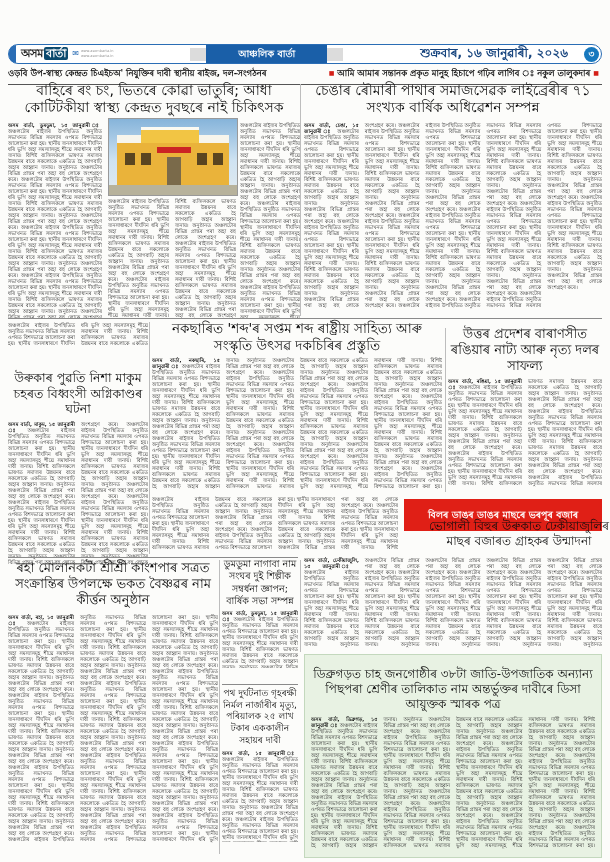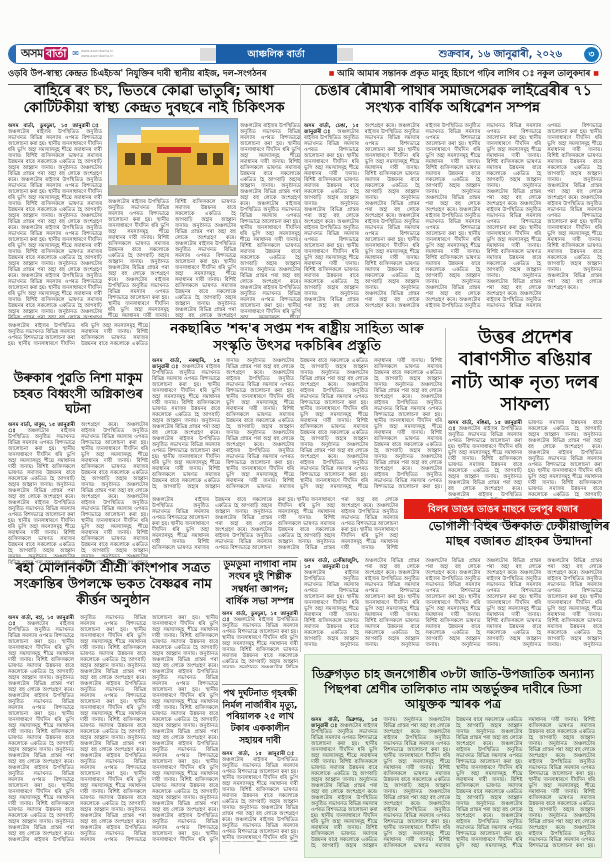--- a/index.html
+++ b/index.html
@@ -3,37 +3,37 @@
 <meta charset="utf-8">
 <style>
   html,body{margin:0;padding:0;background:#e9e9e9}
   .page{position:relative;width:610px;height:862px;margin:0 auto;background:#fcfcfa;
         font-family:"DejaVu Sans","Liberation Sans",sans-serif;color:#1c1c1c;overflow:hidden}
   
   .mast{position:absolute;left:8px;top:44px;right:8px;height:20px;border:1px solid #2a6db5;
         border-radius:11px;display:flex;align-items:center;background:#fff;box-sizing:border-box}
   .cap{width:7px;align-self:stretch;background:#2a6db5;border-radius:9px 0 0 9px}
   .logo{margin-left:5px;font-size:11px;font-weight:bold;white-space:nowrap;letter-spacing:-.3px}
-  .lr{background:#be185d;color:#fff;padding:0 2px;border-radius:2px;margin-left:1px}
+  .lr{background:#0c4a6e;color:#fff;padding:0 2px;border-radius:2px;margin-left:1px}
   .mail{color:#2a6db5;font-size:8px;margin-left:4px;line-height:1}
   .web{font-size:3.5px;color:#999;line-height:1.3;margin-left:2px}
   .sp{flex:1}
   .gseg{width:16px;height:13px;background:#dcdcdc}
   .section{background:#1a5fa8;color:#fff;font-size:9.5px;font-weight:bold;
            padding:0 32px;align-self:stretch;display:flex;align-items:center}
-  .date{font-size:10px;font-weight:bold;color:#16447e;margin-right:22px;white-space:nowrap}
+  .date{font-size:12px;font-weight:bold;color:#16447e;margin-right:16px;white-space:nowrap}
   .pgnum{width:15px;height:15px;border-radius:50%;background:#1778be;color:#fff;font-size:9px;
          font-weight:bold;display:flex;align-items:center;justify-content:center;margin-right:2px;flex:0 0 auto}
   
   .ticker{position:absolute;left:8px;top:67px;right:8px;display:flex;justify-content:space-between;
           font-size:8.5px;font-weight:bold;color:#111;border-bottom:1px solid #555;padding-bottom:3px;white-space:nowrap}
   .sq{color:#d42018;font-size:6px;margin:0 3px;vertical-align:1px}
   
   .art{position:absolute}
-  .hl{margin:0;text-align:center;font-weight:bold;color:#0d0d0d;line-height:1.24}
+  .hl{margin:0;text-align:center;font-weight:normal;color:#0d0d0d;line-height:1.24}
   .body{text-align:justify;font-size:5px;line-height:6px;color:#2a2a2a;overflow:hidden;column-gap:6px}
   .abs{position:absolute}
   .dl{font-weight:bold;color:#000}
   .c2{column-count:2}.c3{column-count:3}.c4{column-count:4}.c5{column-count:5}
   .vline{position:absolute;width:1px;background:#bdbdbd}
   .hline{position:absolute;height:1px;background:#8a8a8a}
   .banner{position:absolute;background:#e01f16;color:#fff;font-weight:bold;font-size:9.5px;
           display:flex;align-items:center;justify-content:center;text-align:center}
   .greenbox{position:absolute;background:#e8f2e3;border:1px solid #c3d8bd;box-sizing:border-box;padding:12px 6px}
 </style>
@@ -118,28 +118,28 @@
     <div class="body c4" style="margin-top:4px;height:132px">
       <span class="dl">অসম বাৰ্তা, নকছাৰি, ১৫ জানুৱাৰী ঃ</span>
       <span>অঞ্চলটোৰ ৰাইজৰ উপস্থিতিত অনুষ্ঠিত সভাখনত বিভিন্ন সমস্যাৰ ওপৰত বিশদভাৱে আলোচনা কৰা হয়। স্থানীয় জনসাধাৰণে দীৰ্ঘদিন ধৰি ভুগি অহা সমস্যাসমূহ শীঘ্ৰে সমাধানৰ দাবী জনায়। বিশিষ্ট ব্যক্তিসকলে ভাষণত সমাজৰ উন্নয়নৰ বাবে সকলোকে একত্ৰিত হৈ আগবাঢ়ি অহাৰ আহ্বান জনায়। অনুষ্ঠানত অঞ্চলটোৰ বিভিন্ন প্ৰান্তৰ পৰা অহা বহু লোকে অংশগ্ৰহণ কৰে। অঞ্চলটোৰ ৰাইজৰ উপস্থিতিত অনুষ্ঠিত সভাখনত বিভিন্ন সমস্যাৰ ওপৰত বিশদভাৱে আলোচনা কৰা হয়। স্থানীয় জনসাধাৰণে দীৰ্ঘদিন ধৰি ভুগি অহা সমস্যাসমূহ শীঘ্ৰে সমাধানৰ দাবী জনায়। বিশিষ্ট ব্যক্তিসকলে ভাষণত সমাজৰ উন্নয়নৰ বাবে সকলোকে একত্ৰিত হৈ আগবাঢ়ি অহাৰ আহ্বান জনায়। অনুষ্ঠানত অঞ্চলটোৰ বিভিন্ন প্ৰান্তৰ পৰা অহা বহু লোকে অংশগ্ৰহণ কৰে। অঞ্চলটোৰ ৰাইজৰ উপস্থিতিত অনুষ্ঠিত সভাখনত বিভিন্ন সমস্যাৰ ওপৰত বিশদভাৱে আলোচনা কৰা হয়। স্থানীয় জনসাধাৰণে দীৰ্ঘদিন ধৰি ভুগি অহা সমস্যাসমূহ শীঘ্ৰে সমাধানৰ দাবী জনায়। বিশিষ্ট ব্যক্তিসকলে ভাষণত সমাজৰ উন্নয়নৰ বাবে সকলোকে একত্ৰিত হৈ আগবাঢ়ি অহাৰ আহ্বান জনায়। অনুষ্ঠানত অঞ্চলটোৰ বিভিন্ন প্ৰান্তৰ পৰা অহা বহু লোকে অংশগ্ৰহণ কৰে। অঞ্চলটোৰ ৰাইজৰ উপস্থিতিত অনুষ্ঠিত সভাখনত বিভিন্ন সমস্যাৰ ওপৰত বিশদভাৱে আলোচনা কৰা হয়। স্থানীয় জনসাধাৰণে দীৰ্ঘদিন ধৰি ভুগি অহা সমস্যাসমূহ শীঘ্ৰে সমাধানৰ দাবী জনায়। বিশিষ্ট ব্যক্তিসকলে ভাষণত সমাজৰ উন্নয়নৰ বাবে সকলোকে একত্ৰিত হৈ আগবাঢ়ি অহাৰ আহ্বান জনায়। অনুষ্ঠানত অঞ্চলটোৰ বিভিন্ন প্ৰান্তৰ পৰা অহা বহু লোকে অংশগ্ৰহণ কৰে। অঞ্চলটোৰ ৰাইজৰ উপস্থিতিত অনুষ্ঠিত সভাখনত বিভিন্ন সমস্যাৰ ওপৰত বিশদভাৱে আলোচনা কৰা হয়। স্থানীয় জনসাধাৰণে দীৰ্ঘদিন ধৰি ভুগি অহা সমস্যাসমূহ শীঘ্ৰে সমাধানৰ দাবী জনায়। বিশিষ্ট ব্যক্তিসকলে ভাষণত সমাজৰ উন্নয়নৰ বাবে সকলোকে একত্ৰিত হৈ আগবাঢ়ি অহাৰ আহ্বান জনায়। অনুষ্ঠানত অঞ্চলটোৰ বিভিন্ন প্ৰান্তৰ পৰা অহা বহু লোকে অংশগ্ৰহণ কৰে। অঞ্চলটোৰ ৰাইজৰ উপস্থিতিত অনুষ্ঠিত সভাখনত বিভিন্ন সমস্যাৰ ওপৰত বিশদভাৱে আলোচনা কৰা হয়। স্থানীয় জনসাধাৰণে দীৰ্ঘদিন ধৰি ভুগি অহা সমস্যাসমূহ শীঘ্ৰে সমাধানৰ দাবী জনায়। বিশিষ্ট ব্যক্তিসকলে ভাষণত সমাজৰ উন্নয়নৰ বাবে সকলোকে একত্ৰিত হৈ আগবাঢ়ি অহাৰ আহ্বান জনায়। অনুষ্ঠানত অঞ্চলটোৰ বিভিন্ন প্ৰান্তৰ পৰা অহা বহু লোকে অংশগ্ৰহণ কৰে। অঞ্চলটোৰ ৰাইজৰ উপস্থিতিত অনুষ্ঠিত সভাখনত বিভিন্ন সমস্যাৰ ওপৰত বিশদভাৱে আলোচনা কৰা হয়। স্থানীয় জনসাধাৰণে দীৰ্ঘদিন ধৰি ভুগি অহা সমস্যাসমূহ শীঘ্ৰে সমাধানৰ দাবী জনায়। বিশিষ্ট ব্যক্তিসকলে ভাষণত সমাজৰ উন্নয়নৰ বাবে সকলোকে একত্ৰিত হৈ আগবাঢ়ি অহাৰ আহ্বান জনায়। অনুষ্ঠানত অঞ্চলটোৰ বিভিন্ন প্ৰান্তৰ পৰা অহা বহু লোকে অংশগ্ৰহণ কৰে। অঞ্চলটোৰ ৰাইজৰ উপস্থিতিত অনুষ্ঠিত সভাখনত বিভিন্ন সমস্যাৰ ওপৰত বিশদভাৱে আলোচনা কৰা হয়। স্থানীয় জনসাধাৰণে দীৰ্ঘদিন ধৰি ভুগি অহা সমস্যাসমূহ শীঘ্ৰে সমাধানৰ দাবী জনায়। বিশিষ্ট ব্যক্তিসকলে ভাষণত সমাজৰ উন্নয়নৰ বাবে সকলোকে একত্ৰিত হৈ আগবাঢ়ি অহাৰ আহ্বান জনায়। অনুষ্ঠানত অঞ্চলটোৰ বিভিন্ন প্ৰান্তৰ পৰা অহা বহু লোকে অংশগ্ৰহণ কৰে। </span>
     </div>
   </section>
   <div class="body c4 abs" style="left:152px;top:496px;width:246px;height:58px">
     <span>অঞ্চলটোৰ ৰাইজৰ উপস্থিতিত অনুষ্ঠিত সভাখনত বিভিন্ন সমস্যাৰ ওপৰত বিশদভাৱে আলোচনা কৰা হয়। স্থানীয় জনসাধাৰণে দীৰ্ঘদিন ধৰি ভুগি অহা সমস্যাসমূহ শীঘ্ৰে সমাধানৰ দাবী জনায়। বিশিষ্ট ব্যক্তিসকলে ভাষণত সমাজৰ উন্নয়নৰ বাবে সকলোকে একত্ৰিত হৈ আগবাঢ়ি অহাৰ আহ্বান জনায়। অনুষ্ঠানত অঞ্চলটোৰ বিভিন্ন প্ৰান্তৰ পৰা অহা বহু লোকে অংশগ্ৰহণ কৰে। অঞ্চলটোৰ ৰাইজৰ উপস্থিতিত অনুষ্ঠিত সভাখনত বিভিন্ন সমস্যাৰ ওপৰত বিশদভাৱে আলোচনা কৰা হয়। স্থানীয় জনসাধাৰণে দীৰ্ঘদিন ধৰি ভুগি অহা সমস্যাসমূহ শীঘ্ৰে সমাধানৰ দাবী জনায়। বিশিষ্ট ব্যক্তিসকলে ভাষণত সমাজৰ উন্নয়নৰ বাবে সকলোকে একত্ৰিত হৈ আগবাঢ়ি অহাৰ আহ্বান জনায়। অনুষ্ঠানত অঞ্চলটোৰ বিভিন্ন প্ৰান্তৰ পৰা অহা বহু লোকে অংশগ্ৰহণ কৰে। অঞ্চলটোৰ ৰাইজৰ উপস্থিতিত অনুষ্ঠিত সভাখনত বিভিন্ন সমস্যাৰ ওপৰত বিশদভাৱে আলোচনা কৰা হয়। স্থানীয় জনসাধাৰণে দীৰ্ঘদিন ধৰি ভুগি অহা সমস্যাসমূহ শীঘ্ৰে সমাধানৰ দাবী জনায়। বিশিষ্ট ব্যক্তিসকলে ভাষণত সমাজৰ উন্নয়নৰ বাবে সকলোকে একত্ৰিত হৈ আগবাঢ়ি অহাৰ আহ্বান জনায়। অনুষ্ঠানত অঞ্চলটোৰ বিভিন্ন প্ৰান্তৰ পৰা অহা বহু লোকে অংশগ্ৰহণ কৰে। অঞ্চলটোৰ ৰাইজৰ উপস্থিতিত অনুষ্ঠিত সভাখনত বিভিন্ন সমস্যাৰ ওপৰত বিশদভাৱে আলোচনা কৰা হয়। স্থানীয় জনসাধাৰণে দীৰ্ঘদিন ধৰি ভুগি অহা সমস্যাসমূহ শীঘ্ৰে সমাধানৰ দাবী জনায়। বিশিষ্ট ব্যক্তিসকলে ভাষণত সমাজৰ উন্নয়নৰ বাবে সকলোকে একত্ৰিত হৈ আগবাঢ়ি অহাৰ আহ্বান জনায়। অনুষ্ঠানত অঞ্চলটোৰ বিভিন্ন প্ৰান্তৰ পৰা অহা বহু লোকে অংশগ্ৰহণ কৰে। </span>
   </div>
 
   <section class="art" style="left:448px;top:326px;width:154px">
-    <h2 class="hl" style="font-size:18px">উত্তৰ প্ৰদেশৰ বাৰাণসীত ৰঙিয়াৰ নাট্য আৰু নৃত্য দলৰ সাফল্য</h2>
+    <h2 class="hl" style="font-size:13px">উত্তৰ প্ৰদেশৰ বাৰাণসীত ৰঙিয়াৰ নাট্য আৰু নৃত্য দলৰ সাফল্য</h2>
     <div class="body c2" style="margin-top:4px;height:112px">
       <span class="dl">অসম বাৰ্তা, ৰঙিয়া, ১৫ জানুৱাৰী ঃ</span>
       <span>অঞ্চলটোৰ ৰাইজৰ উপস্থিতিত অনুষ্ঠিত সভাখনত বিভিন্ন সমস্যাৰ ওপৰত বিশদভাৱে আলোচনা কৰা হয়। স্থানীয় জনসাধাৰণে দীৰ্ঘদিন ধৰি ভুগি অহা সমস্যাসমূহ শীঘ্ৰে সমাধানৰ দাবী জনায়। বিশিষ্ট ব্যক্তিসকলে ভাষণত সমাজৰ উন্নয়নৰ বাবে সকলোকে একত্ৰিত হৈ আগবাঢ়ি অহাৰ আহ্বান জনায়। অনুষ্ঠানত অঞ্চলটোৰ বিভিন্ন প্ৰান্তৰ পৰা অহা বহু লোকে অংশগ্ৰহণ কৰে। অঞ্চলটোৰ ৰাইজৰ উপস্থিতিত অনুষ্ঠিত সভাখনত বিভিন্ন সমস্যাৰ ওপৰত বিশদভাৱে আলোচনা কৰা হয়। স্থানীয় জনসাধাৰণে দীৰ্ঘদিন ধৰি ভুগি অহা সমস্যাসমূহ শীঘ্ৰে সমাধানৰ দাবী জনায়। বিশিষ্ট ব্যক্তিসকলে ভাষণত সমাজৰ উন্নয়নৰ বাবে সকলোকে একত্ৰিত হৈ আগবাঢ়ি অহাৰ আহ্বান জনায়। অনুষ্ঠানত অঞ্চলটোৰ বিভিন্ন প্ৰান্তৰ পৰা অহা বহু লোকে অংশগ্ৰহণ কৰে। অঞ্চলটোৰ ৰাইজৰ উপস্থিতিত অনুষ্ঠিত সভাখনত বিভিন্ন সমস্যাৰ ওপৰত বিশদভাৱে আলোচনা কৰা হয়। স্থানীয় জনসাধাৰণে দীৰ্ঘদিন ধৰি ভুগি অহা সমস্যাসমূহ শীঘ্ৰে সমাধানৰ দাবী জনায়। বিশিষ্ট ব্যক্তিসকলে ভাষণত সমাজৰ উন্নয়নৰ বাবে সকলোকে একত্ৰিত হৈ আগবাঢ়ি অহাৰ আহ্বান জনায়। অনুষ্ঠানত অঞ্চলটোৰ বিভিন্ন প্ৰান্তৰ পৰা অহা বহু লোকে অংশগ্ৰহণ কৰে। অঞ্চলটোৰ ৰাইজৰ উপস্থিতিত অনুষ্ঠিত সভাখনত বিভিন্ন সমস্যাৰ ওপৰত বিশদভাৱে আলোচনা কৰা হয়। স্থানীয় জনসাধাৰণে দীৰ্ঘদিন ধৰি ভুগি অহা সমস্যাসমূহ শীঘ্ৰে সমাধানৰ দাবী জনায়। বিশিষ্ট ব্যক্তিসকলে ভাষণত সমাজৰ উন্নয়নৰ বাবে সকলোকে একত্ৰিত হৈ আগবাঢ়ি অহাৰ আহ্বান জনায়। অনুষ্ঠানত অঞ্চলটোৰ বিভিন্ন প্ৰান্তৰ পৰা অহা বহু লোকে অংশগ্ৰহণ কৰে। </span>
     </div>
   </section>
 
-  <div class="banner" style="left:404px;top:499px;width:198px;height:20px">বিলৰ ডাঙৰ ডাঙৰ মাছৰে ভৰপূৰ বজাৰ</div>
+  <div class="banner" style="left:404px;top:499px;width:198px;height:32px">বিলৰ ডাঙৰ ডাঙৰ মাছৰে ভৰপূৰ বজাৰ</div>
 
   <h2 class="hl abs" style="left:420px;top:519px;width:198px;font-size:12px">ভোগালী বিহুৰ উৰুকাত ঢেকীয়াজুলিৰ মাছৰ বজাৰত গ্ৰাহকৰ উন্মাদনা</h2>
   <div class="body c5 abs" style="left:304px;top:557px;width:298px;height:94px">
     <span class="dl">অসম বাৰ্তা, ঢেকীয়াজুলি, ১৫ জানুৱাৰী ঃ</span>
     <span>অঞ্চলটোৰ ৰাইজৰ উপস্থিতিত অনুষ্ঠিত সভাখনত বিভিন্ন সমস্যাৰ ওপৰত বিশদভাৱে আলোচনা কৰা হয়। স্থানীয় জনসাধাৰণে দীৰ্ঘদিন ধৰি ভুগি অহা সমস্যাসমূহ শীঘ্ৰে সমাধানৰ দাবী জনায়। বিশিষ্ট ব্যক্তিসকলে ভাষণত সমাজৰ উন্নয়নৰ বাবে সকলোকে একত্ৰিত হৈ আগবাঢ়ি অহাৰ আহ্বান জনায়। অনুষ্ঠানত অঞ্চলটোৰ বিভিন্ন প্ৰান্তৰ পৰা অহা বহু লোকে অংশগ্ৰহণ কৰে। অঞ্চলটোৰ ৰাইজৰ উপস্থিতিত অনুষ্ঠিত সভাখনত বিভিন্ন সমস্যাৰ ওপৰত বিশদভাৱে আলোচনা কৰা হয়। স্থানীয় জনসাধাৰণে দীৰ্ঘদিন ধৰি ভুগি অহা সমস্যাসমূহ শীঘ্ৰে সমাধানৰ দাবী জনায়। বিশিষ্ট ব্যক্তিসকলে ভাষণত সমাজৰ উন্নয়নৰ বাবে সকলোকে একত্ৰিত হৈ আগবাঢ়ি অহাৰ আহ্বান জনায়। অনুষ্ঠানত অঞ্চলটোৰ বিভিন্ন প্ৰান্তৰ পৰা অহা বহু লোকে অংশগ্ৰহণ কৰে। অঞ্চলটোৰ ৰাইজৰ উপস্থিতিত অনুষ্ঠিত সভাখনত বিভিন্ন সমস্যাৰ ওপৰত বিশদভাৱে আলোচনা কৰা হয়। স্থানীয় জনসাধাৰণে দীৰ্ঘদিন ধৰি ভুগি অহা সমস্যাসমূহ শীঘ্ৰে সমাধানৰ দাবী জনায়। বিশিষ্ট ব্যক্তিসকলে ভাষণত সমাজৰ উন্নয়নৰ বাবে সকলোকে একত্ৰিত হৈ আগবাঢ়ি অহাৰ আহ্বান জনায়। অনুষ্ঠানত অঞ্চলটোৰ বিভিন্ন প্ৰান্তৰ পৰা অহা বহু লোকে অংশগ্ৰহণ কৰে। অঞ্চলটোৰ ৰাইজৰ উপস্থিতিত অনুষ্ঠিত সভাখনত বিভিন্ন সমস্যাৰ ওপৰত বিশদভাৱে আলোচনা কৰা হয়। স্থানীয় জনসাধাৰণে দীৰ্ঘদিন ধৰি ভুগি অহা সমস্যাসমূহ শীঘ্ৰে সমাধানৰ দাবী জনায়। বিশিষ্ট ব্যক্তিসকলে ভাষণত সমাজৰ উন্নয়নৰ বাবে সকলোকে একত্ৰিত হৈ আগবাঢ়ি অহাৰ আহ্বান জনায়। অনুষ্ঠানত অঞ্চলটোৰ বিভিন্ন প্ৰান্তৰ পৰা অহা বহু লোকে অংশগ্ৰহণ কৰে। অঞ্চলটোৰ ৰাইজৰ উপস্থিতিত অনুষ্ঠিত সভাখনত বিভিন্ন সমস্যাৰ ওপৰত বিশদভাৱে আলোচনা কৰা হয়। স্থানীয় জনসাধাৰণে দীৰ্ঘদিন ধৰি ভুগি অহা সমস্যাসমূহ শীঘ্ৰে সমাধানৰ দাবী জনায়। বিশিষ্ট ব্যক্তিসকলে ভাষণত সমাজৰ উন্নয়নৰ বাবে সকলোকে একত্ৰিত হৈ আগবাঢ়ি অহাৰ আহ্বান জনায়। অনুষ্ঠানত অঞ্চলটোৰ বিভিন্ন প্ৰান্তৰ পৰা অহা বহু লোকে অংশগ্ৰহণ কৰে। অঞ্চলটোৰ ৰাইজৰ উপস্থিতিত অনুষ্ঠিত সভাখনত বিভিন্ন সমস্যাৰ ওপৰত বিশদভাৱে আলোচনা কৰা হয়। স্থানীয় জনসাধাৰণে দীৰ্ঘদিন ধৰি ভুগি অহা সমস্যাসমূহ শীঘ্ৰে সমাধানৰ দাবী জনায়। বিশিষ্ট ব্যক্তিসকলে ভাষণত সমাজৰ উন্নয়নৰ বাবে সকলোকে একত্ৰিত হৈ আগবাঢ়ি অহাৰ আহ্বান জনায়। অনুষ্ঠানত অঞ্চলটোৰ বিভিন্ন প্ৰান্তৰ পৰা অহা বহু লোকে অংশগ্ৰহণ কৰে। অঞ্চলটোৰ ৰাইজৰ উপস্থিতিত অনুষ্ঠিত সভাখনত বিভিন্ন সমস্যাৰ ওপৰত বিশদভাৱে আলোচনা কৰা হয়। স্থানীয় জনসাধাৰণে দীৰ্ঘদিন ধৰি ভুগি অহা সমস্যাসমূহ শীঘ্ৰে সমাধানৰ দাবী জনায়। বিশিষ্ট ব্যক্তিসকলে ভাষণত সমাজৰ উন্নয়নৰ বাবে সকলোকে একত্ৰিত হৈ আগবাঢ়ি অহাৰ আহ্বান জনায়। অনুষ্ঠানত অঞ্চলটোৰ বিভিন্ন প্ৰান্তৰ পৰা অহা বহু লোকে অংশগ্ৰহণ কৰে। অঞ্চলটোৰ ৰাইজৰ উপস্থিতিত অনুষ্ঠিত সভাখনত বিভিন্ন সমস্যাৰ ওপৰত বিশদভাৱে আলোচনা কৰা হয়। স্থানীয় জনসাধাৰণে দীৰ্ঘদিন ধৰি ভুগি অহা সমস্যাসমূহ শীঘ্ৰে সমাধানৰ দাবী জনায়। বিশিষ্ট ব্যক্তিসকলে ভাষণত সমাজৰ উন্নয়নৰ বাবে সকলোকে একত্ৰিত হৈ আগবাঢ়ি অহাৰ আহ্বান জনায়। অনুষ্ঠানত অঞ্চলটোৰ বিভিন্ন প্ৰান্তৰ পৰা অহা বহু লোকে অংশগ্ৰহণ কৰে। </span>
   </div>
 
   <section class="art" style="left:8px;top:560px;width:210px">
     <h2 class="hl" style="font-size:13px;margin-top:0">ৰহা মোলানকটা শ্ৰীশ্ৰী কাংশপাৰ সত্ৰত সংক্ৰান্তিৰ উপলক্ষে ভকত বৈষ্ণৱৰ নাম কীৰ্ত্তন অনুষ্ঠান</h2>
     <div class="body c3" style="margin-top:6px;height:230px">

